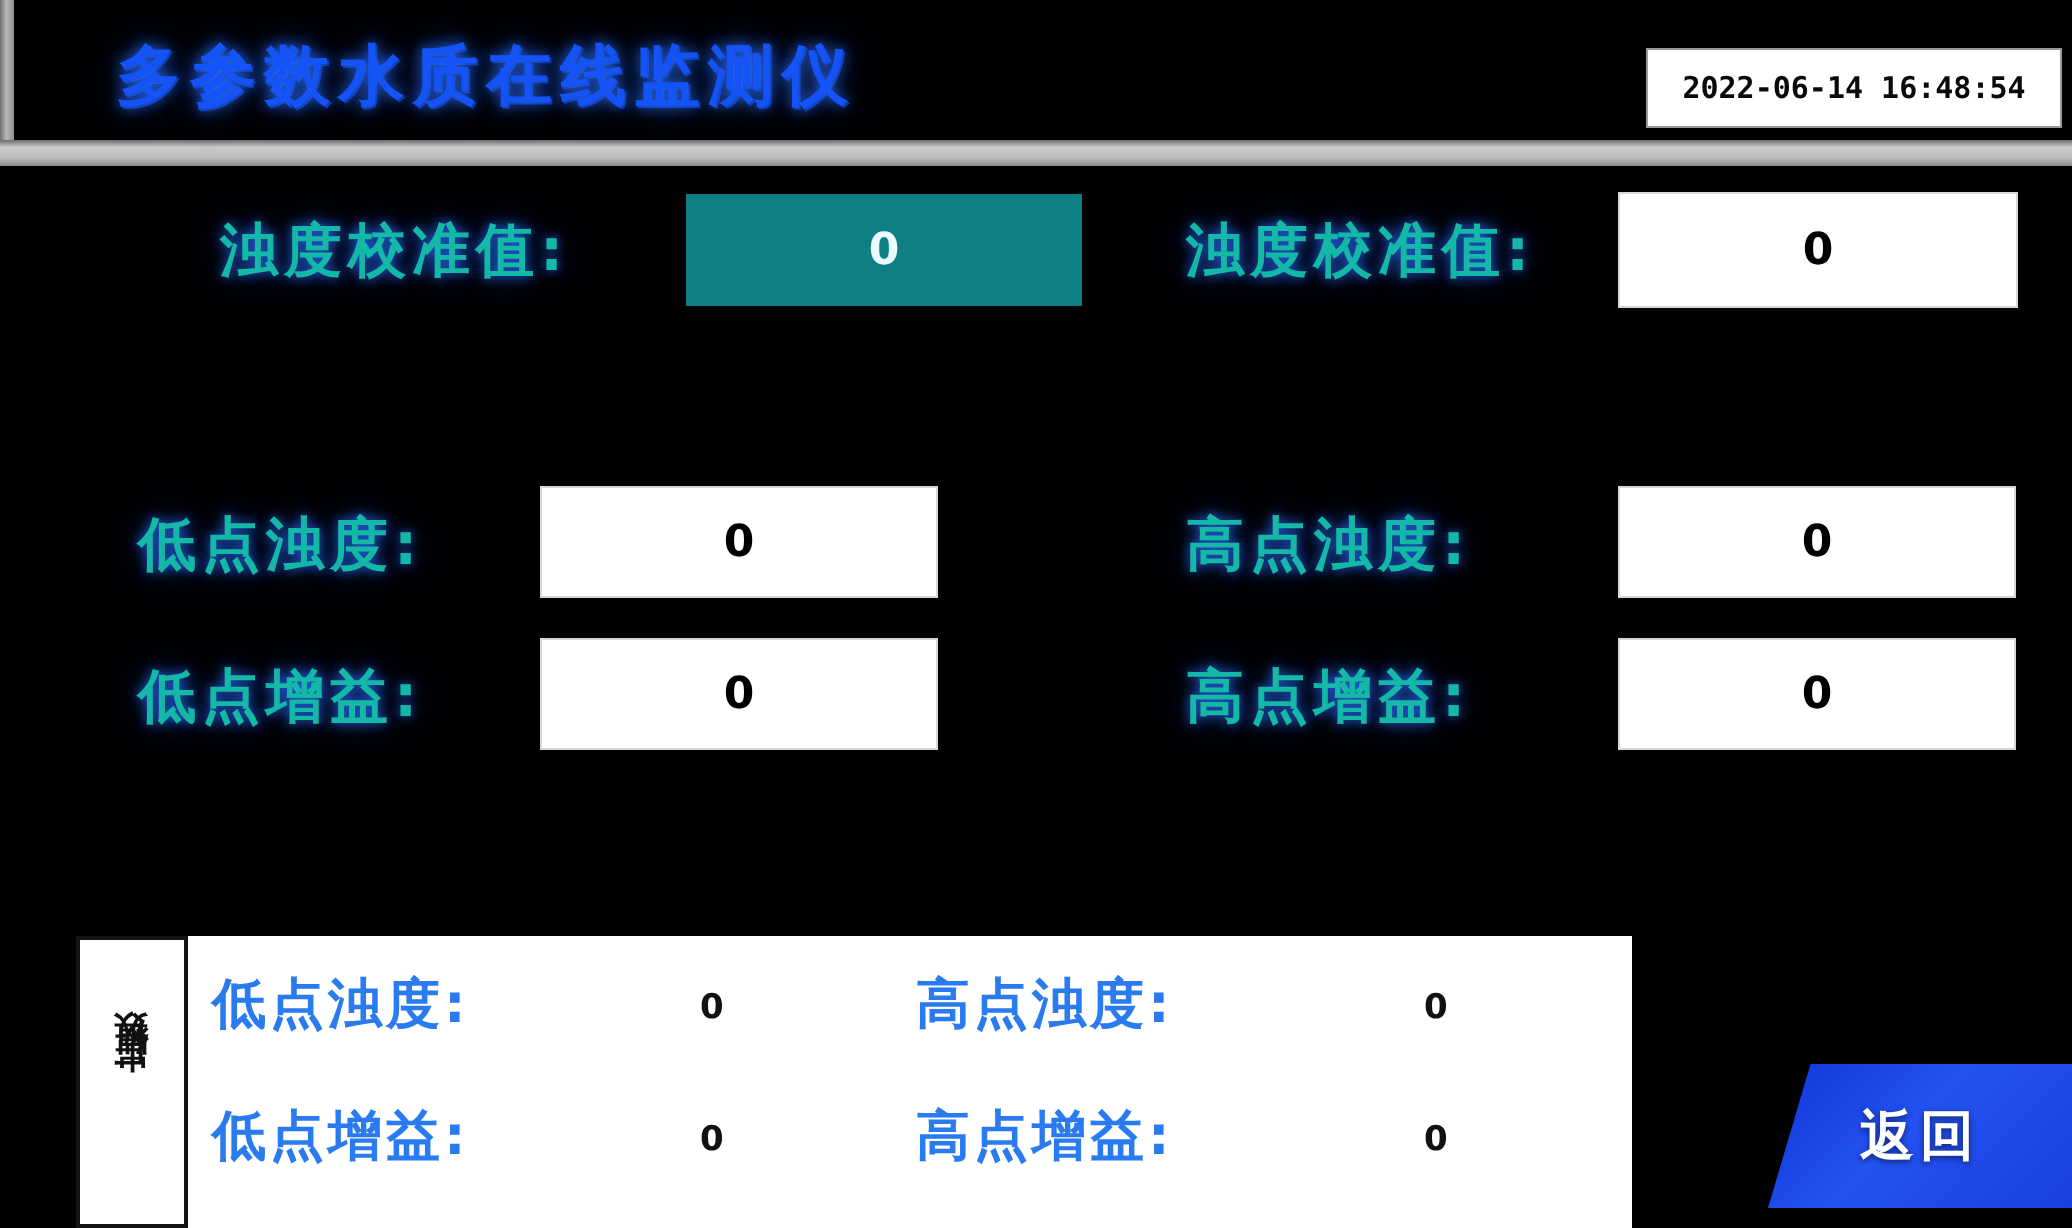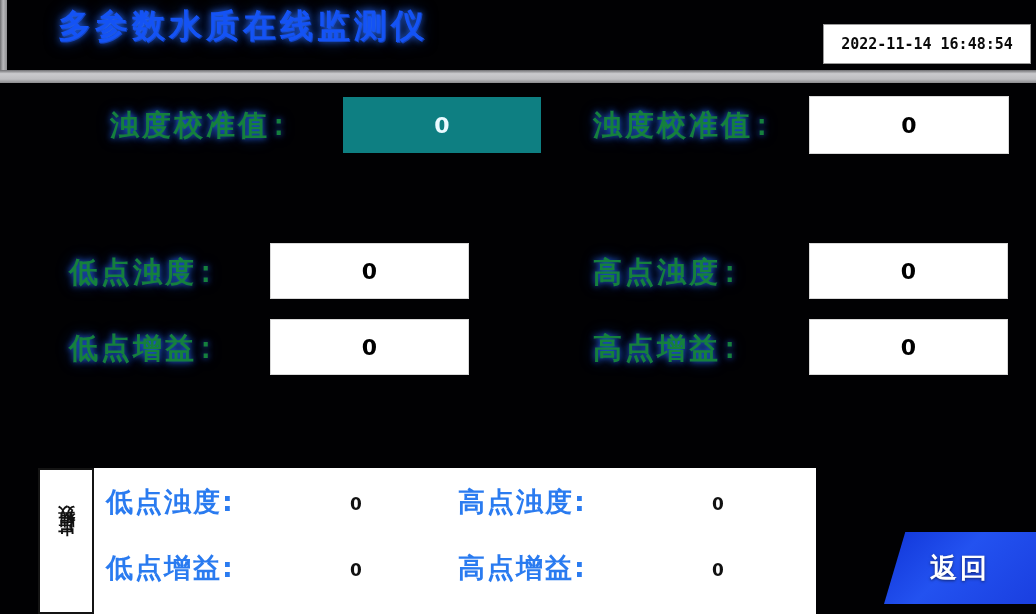--- a/index.html
+++ b/index.html
@@ -15,21 +15,21 @@
     position:absolute;left:0;top:0;width:7px;height:72px;
     background:linear-gradient(to right,#6f6f72 0%,#b9b9bc 45%,#8e8e91 100%);
   }
   
   .header-bar{
     position:absolute;left:0;top:70px;width:1036px;height:13px;
     background:linear-gradient(to bottom,#6d6d70 0%,#c9c9cc 28%,#bdbdc0 70%,#8b8b8e 100%);
   }
 
   .title{
-    position:absolute;left:58px;top:4px;width:440px;
+    position:absolute;left:58px;top:16px;width:440px;
     font-size:33px;font-weight:bold;letter-spacing:4px;
     color:#1453f5;
     text-shadow:0 0 7px rgba(42,110,255,.95),0 0 16px rgba(30,90,230,.55),1px 1px 0 #0a2f9e;
     font-family:Liberation Serif, serif;
   }
   .subtitle{
     position:absolute;left:641px;top:31px;
     font-size:23px;font-weight:bold;letter-spacing:2px;
     color:#1a5cf8;
     text-shadow:0 0 6px rgba(40,110,255,.9),0 0 14px rgba(30,90,230,.5);
@@ -37,23 +37,23 @@
   .datetime{
     position:absolute;left:823px;top:24px;width:206px;height:38px;
     background:#ffffff;border:1px solid #9a9a9a;
     display:flex;align-items:center;justify-content:center;
     color:#0a0a0a;font-size:15px;font-weight:bold;letter-spacing:0px;
     font-family:"DejaVu Sans Mono","Liberation Mono",monospace;
   }
 
   
   .lbl{
-    position:absolute;font-weight:bold;color:#15803d;
+    position:absolute;font-weight:bold;color:#14b8a6;
     text-shadow:0 0 6px rgba(40,110,255,.9),0 0 15px rgba(28,86,226,.45);
-    letter-spacing:3px;white-space:nowrap;font-family:Liberation Mono, monospace;
+    letter-spacing:3px;white-space:nowrap;
   }
   .fld{
     position:absolute;background:#ffffff;
     display:flex;align-items:center;justify-content:center;
     color:#000;font-size:22px;font-weight:bold;
     box-shadow:0 0 0 1px #d8d8d8;
   }
   .fld.teal{background:#0e7f82;color:#eafaff;box-shadow:none;}
 
   
@@ -93,21 +93,21 @@
 </style>
 </head>
 <body>
 
 <div class="screen">
 
   <div class="left-strip"></div>
   <div class="header-bar"></div>
 
   <div class="title">多参数水质在线监测仪</div>
-  <div class="datetime">2022-11-14  16:48:54</div>
+  <div class="datetime">2022-06-14  16:48:54</div>
 
   <div class="lbl" style="left:110px;top:106px;font-size:29px;">浊度校准值:</div>
   <div class="fld teal" style="left:343px;top:97px;width:198px;height:56px;">0</div>
 
   <div class="lbl" style="left:593px;top:106px;font-size:29px;">浊度校准值:</div>
   <div class="fld" style="left:810px;top:97px;width:198px;height:56px;">0</div>
 
   <div class="lbl" style="left:69px;top:253px;font-size:29px;">低点浊度:</div>
   <div class="fld" style="left:271px;top:244px;width:197px;height:54px;">0</div>
 

